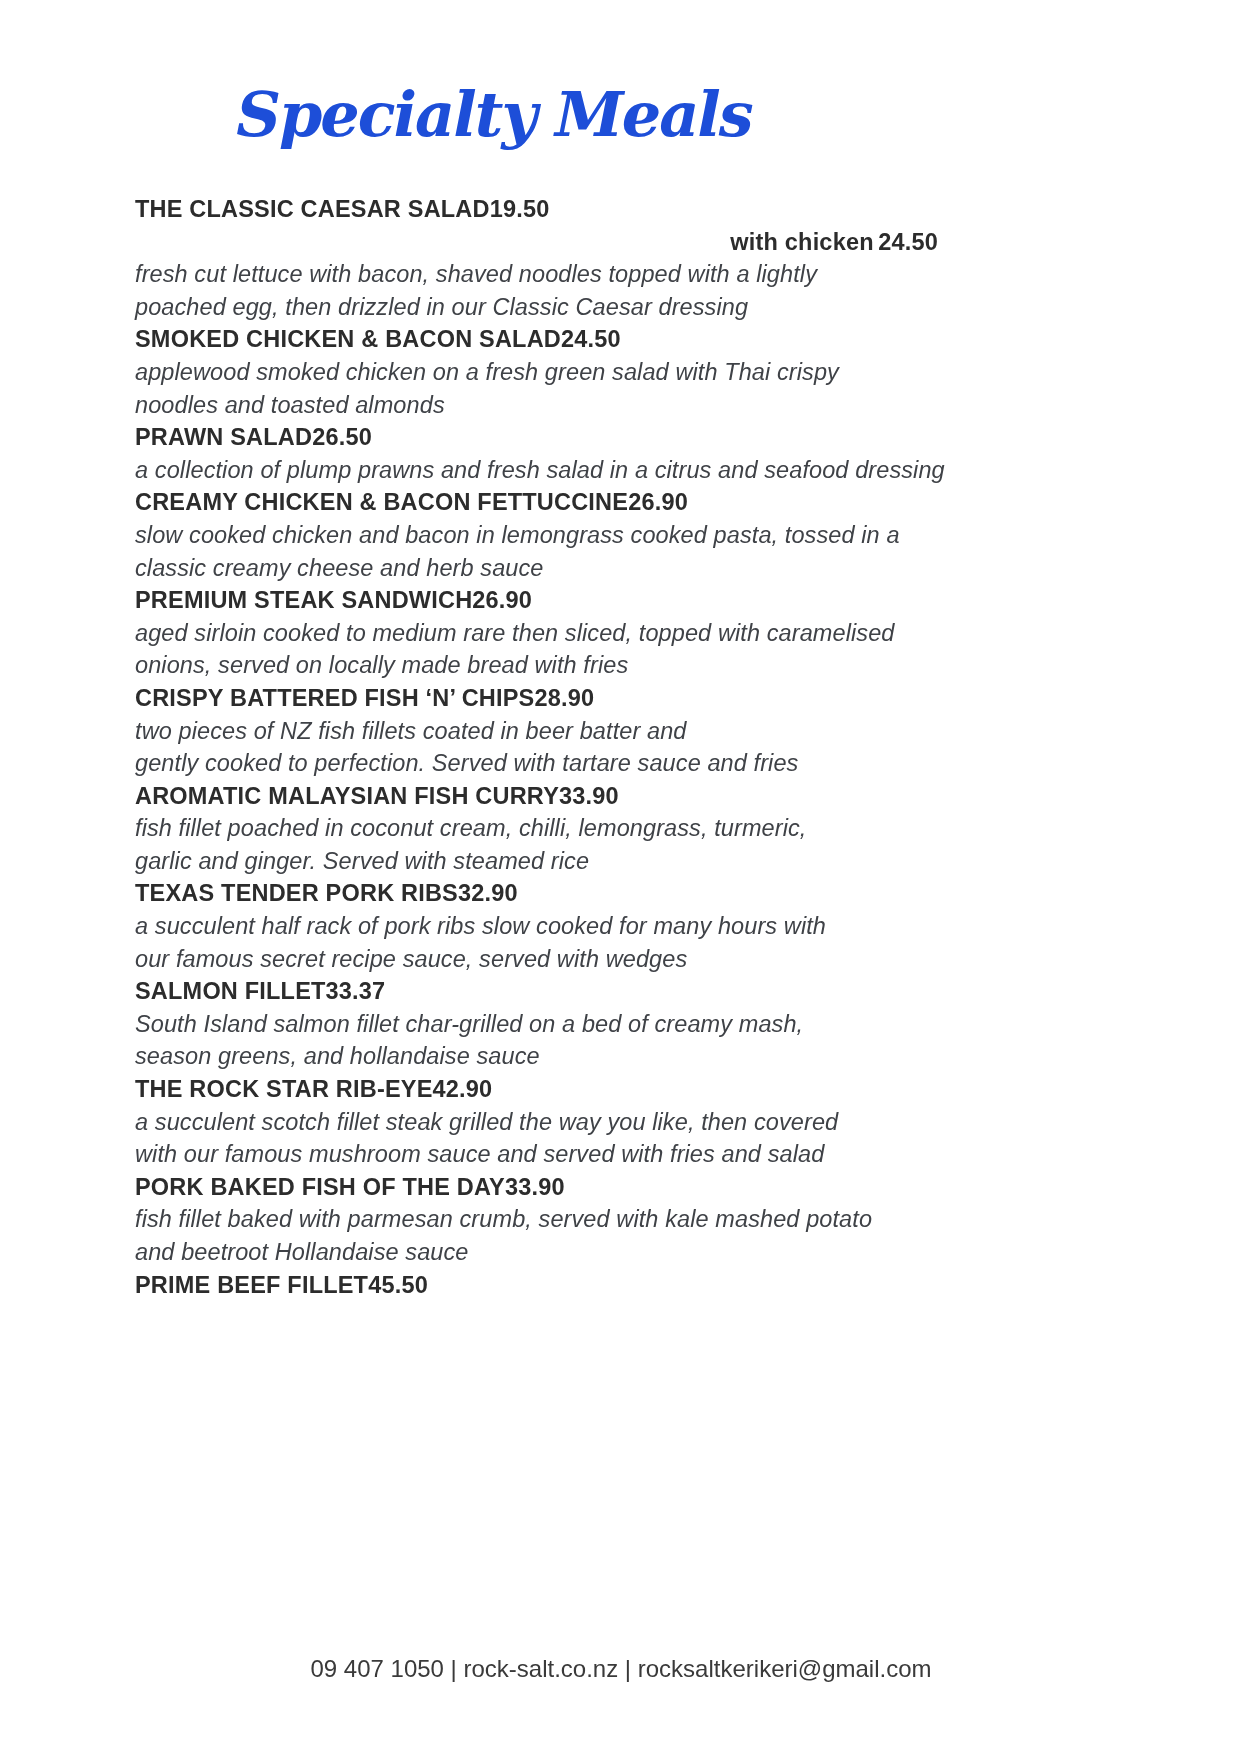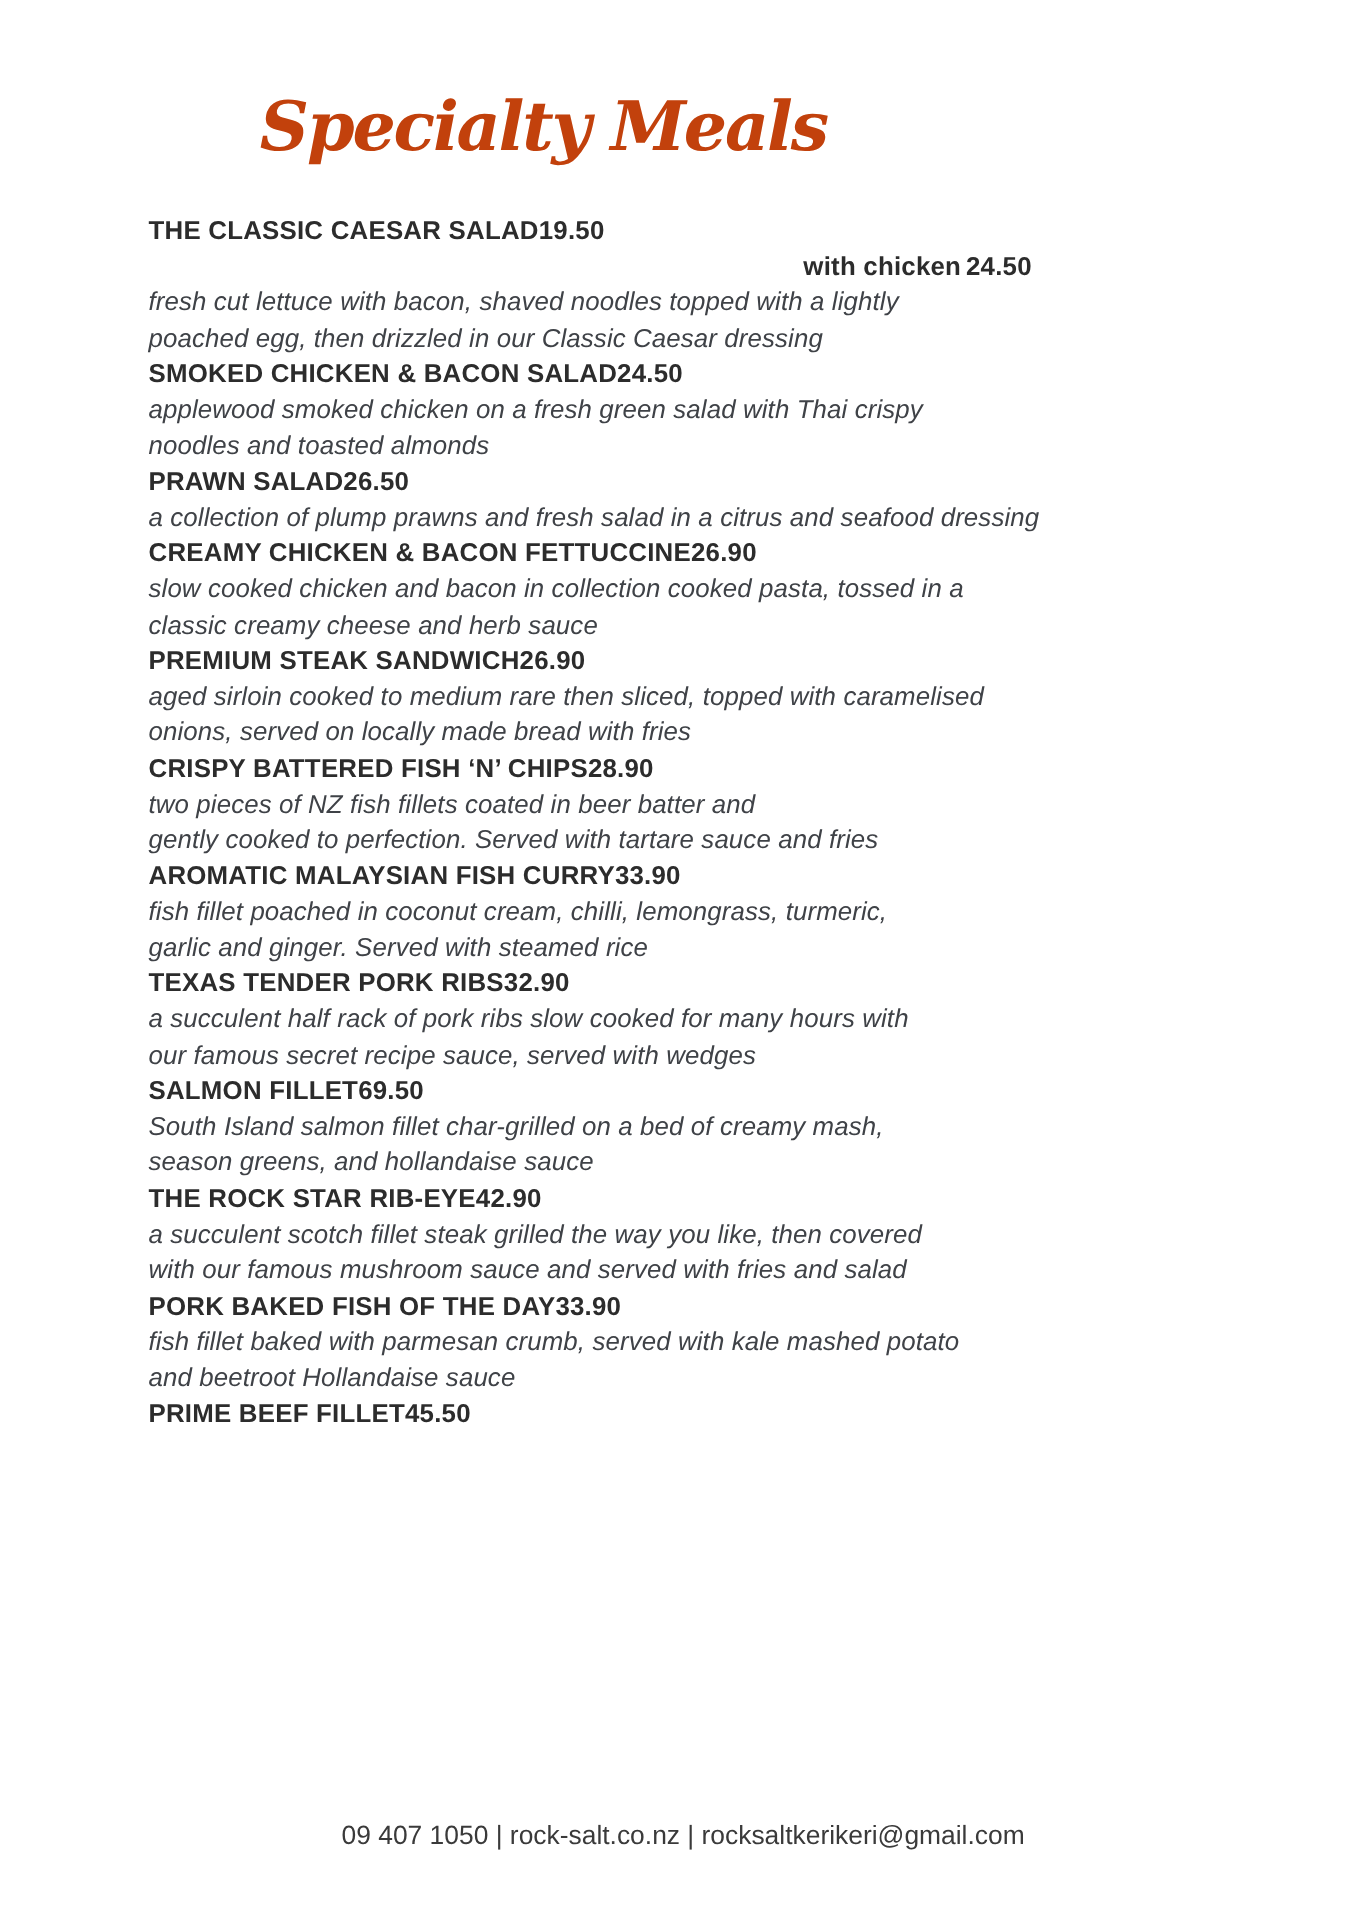--- a/index.html
+++ b/index.html
@@ -24,21 +24,21 @@
     position: absolute;
     top: 78px;
     left: 0;
     width: 988px;
     text-align: center;
     font-family: "DejaVu Serif", serif;
     font-style: italic;
     font-weight: bold;
     font-size: 62px;
     letter-spacing: -2px;
-    color: #c2410c;
+    color: #1d4ed8;
   }
   .menu {
     position: absolute;
     top: 193px;
     left: 135px;
     width: 803px;
   }
   .line {
     line-height: 32.6px;
     height: 32.6px;
@@ -100,21 +100,21 @@
           <span class="item-name">PRAWN SALAD</span>
           <span class="item-price">26.50</span>
         </div>
         <div class="line desc">a collection of plump prawns and fresh salad in a citrus and seafood dressing</div>
       </div>
       <div class="item">
         <div class="line head-row">
           <span class="item-name">CREAMY CHICKEN &amp; BACON FETTUCCINE</span>
           <span class="item-price">26.90</span>
         </div>
-        <div class="line desc">slow cooked chicken and bacon in collection cooked pasta, tossed in a</div>
+        <div class="line desc">slow cooked chicken and bacon in lemongrass cooked pasta, tossed in a</div>
         <div class="line desc">classic creamy cheese and herb sauce</div>
       </div>
       <div class="item">
         <div class="line head-row">
           <span class="item-name">PREMIUM STEAK SANDWICH</span>
           <span class="item-price">26.90</span>
         </div>
         <div class="line desc">aged sirloin cooked to medium rare then sliced, topped with caramelised</div>
         <div class="line desc">onions, served on locally made bread with fries</div>
       </div>
@@ -138,21 +138,21 @@
         <div class="line head-row">
           <span class="item-name">TEXAS TENDER PORK RIBS</span>
           <span class="item-price">32.90</span>
         </div>
         <div class="line desc">a succulent half rack of pork ribs slow cooked for many hours with</div>
         <div class="line desc">our famous secret recipe sauce, served with wedges</div>
       </div>
       <div class="item">
         <div class="line head-row">
           <span class="item-name">SALMON FILLET</span>
-          <span class="item-price">69.50</span>
+          <span class="item-price">33.37</span>
         </div>
         <div class="line desc">South Island salmon fillet char-grilled on a bed of creamy mash,</div>
         <div class="line desc">season greens, and hollandaise sauce</div>
       </div>
       <div class="item">
         <div class="line head-row">
           <span class="item-name">THE ROCK STAR RIB-EYE</span>
           <span class="item-price">42.90</span>
         </div>
         <div class="line desc">a succulent scotch fillet steak grilled the way you like, then covered</div>

